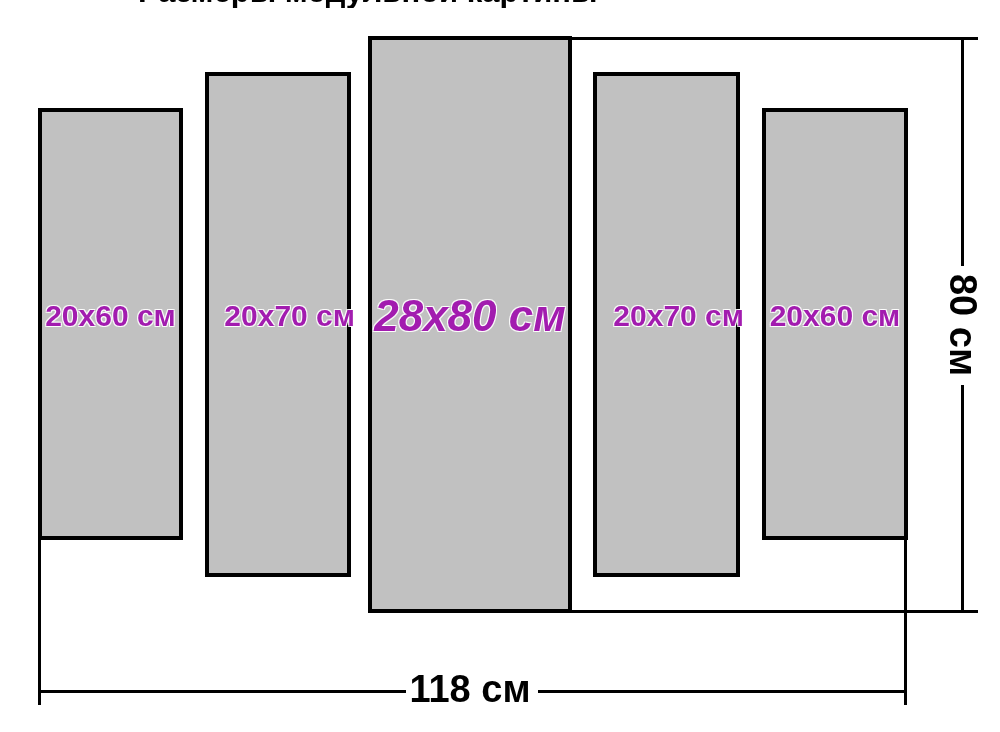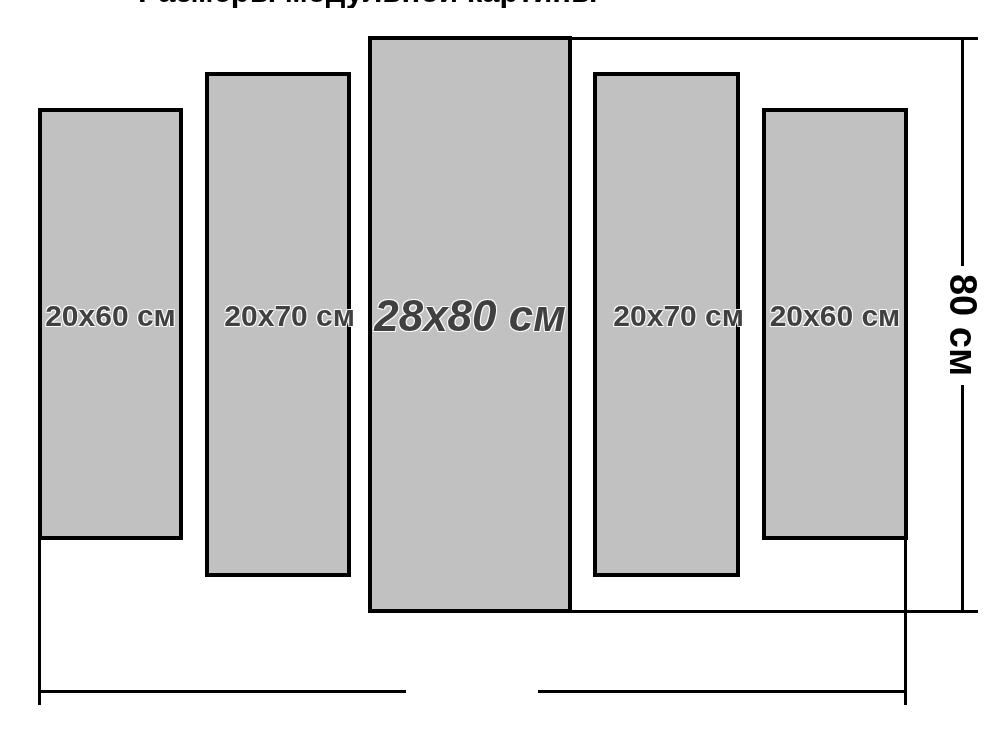--- a/index.html
+++ b/index.html
@@ -21,21 +21,21 @@
     position:absolute;background:#c1c1c1;border:4px solid #000;
     box-sizing:border-box;
   }
   #panel-1{left:38px; top:108px;width:145px;height:432px;}
   #panel-2{left:205px;top:72px; width:146px;height:505px;}
   #panel-3{left:368px;top:36px; width:204px;height:577px;}
   #panel-4{left:593px;top:72px; width:147px;height:505px;}
   #panel-5{left:762px;top:108px;width:146px;height:432px;}
   .panel-label{
     position:absolute;left:-8px;right:-8px;text-align:center;
-    font-weight:bold;font-size:30px;line-height:40px;color:#404040;
+    font-weight:bold;font-size:30px;line-height:40px;color:#a21caf;
     white-space:nowrap;
     text-shadow:-1px -1px 0 rgba(255,255,255,.85),1px -1px 0 rgba(255,255,255,.85),
                 -1px 1px 0 rgba(255,255,255,.85),1px 1px 0 rgba(255,255,255,.85);
   }
   #panel-1 .panel-label,#panel-5 .panel-label{top:184px;}
   #panel-2 .panel-label,#panel-4 .panel-label{top:220px;text-align:right;}
   #panel-3 .panel-label{top:252px;font-size:44px;line-height:48px;font-style:italic;}
   
   .line{position:absolute;background:#000;}
   #ext-top-80     {left:572px;top:37px; width:406px;height:3px;}
@@ -84,14 +84,15 @@
   <div class="line" id="ext-top-80"></div>
   <div class="line" id="ext-bottom-80"></div>
   <div class="line" id="dim-80-seg-a"></div>
   <div class="line" id="dim-80-seg-b"></div>
   <div class="dim-label" id="dim-80-label">80 см</div>
 
   <div class="line" id="ext-left-118"></div>
   <div class="line" id="ext-right-118"></div>
   <div class="line" id="dim-118-seg-a"></div>
   <div class="line" id="dim-118-seg-b"></div>
+  <div class="dim-label" id="dim-118-label">118 см</div>
 
 </div>
 
 </body></html>

